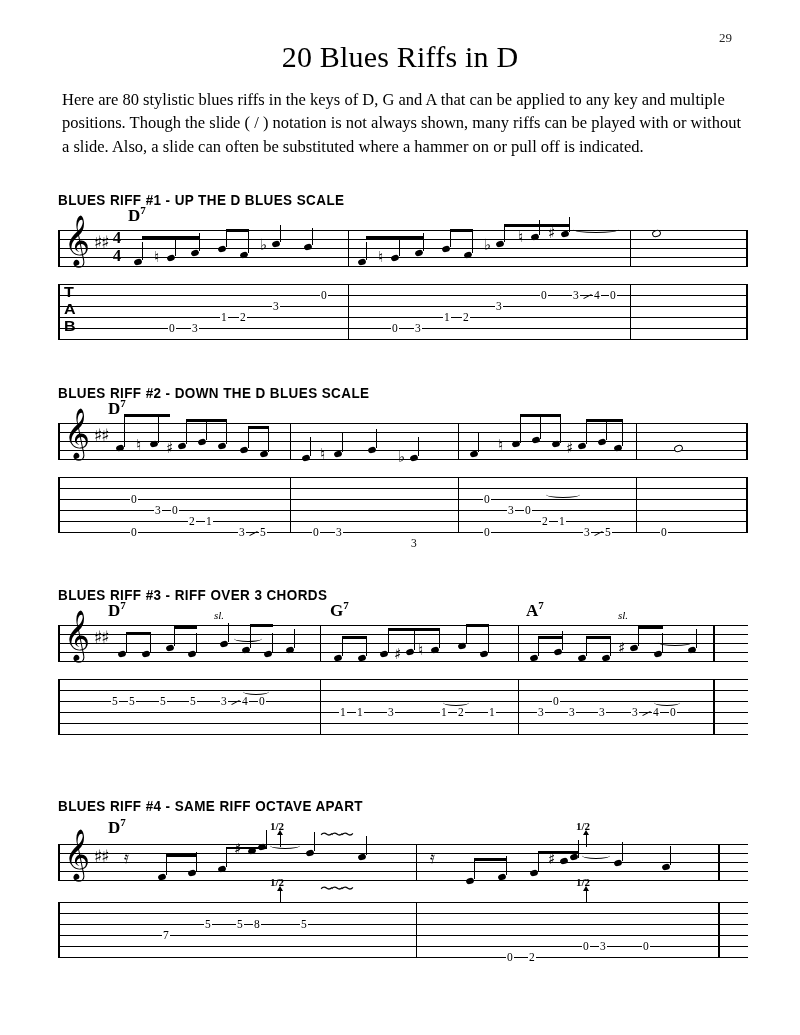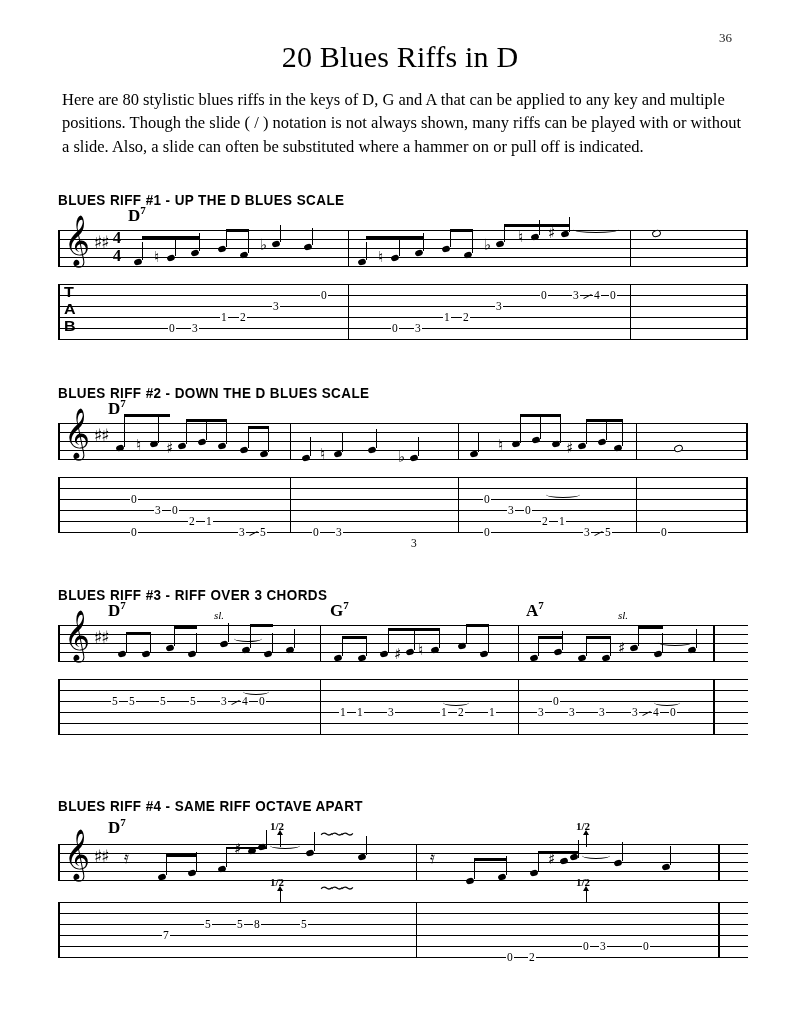--- a/index.html
+++ b/index.html
@@ -193,21 +193,21 @@
     font-size: 13px;
     letter-spacing: -2.5px;
   }
   .rest { position: absolute; font-family:"DejaVu Sans", sans-serif; font-size: 16px; }
 </style>
 </head>
 <body>
 
 <div class="page">
 
-  <div class="page-number">36</div>
+  <div class="page-number">29</div>
   <div class="page-title">20 Blues Riffs in D</div>
   <div class="intro">Here are 80 stylistic blues riffs in the keys of D, G and A that can be applied to any key and multiple positions.  Though the slide ( / ) notation is not always shown, many riffs can be played with or without a slide.  Also, a slide can often be substituted where a hammer on or pull off is indicated.</div>
 
   <div class="riff-heading" style="top:192px; left:58px;">BLUES RIFF #1 - UP THE D BLUES SCALE</div>
 
   <div class="system" style="top:222px;">
 
     <div class="staff">
       <div class="sline" style="top:8px;"></div>
       <div class="sline" style="top:17px;"></div>

